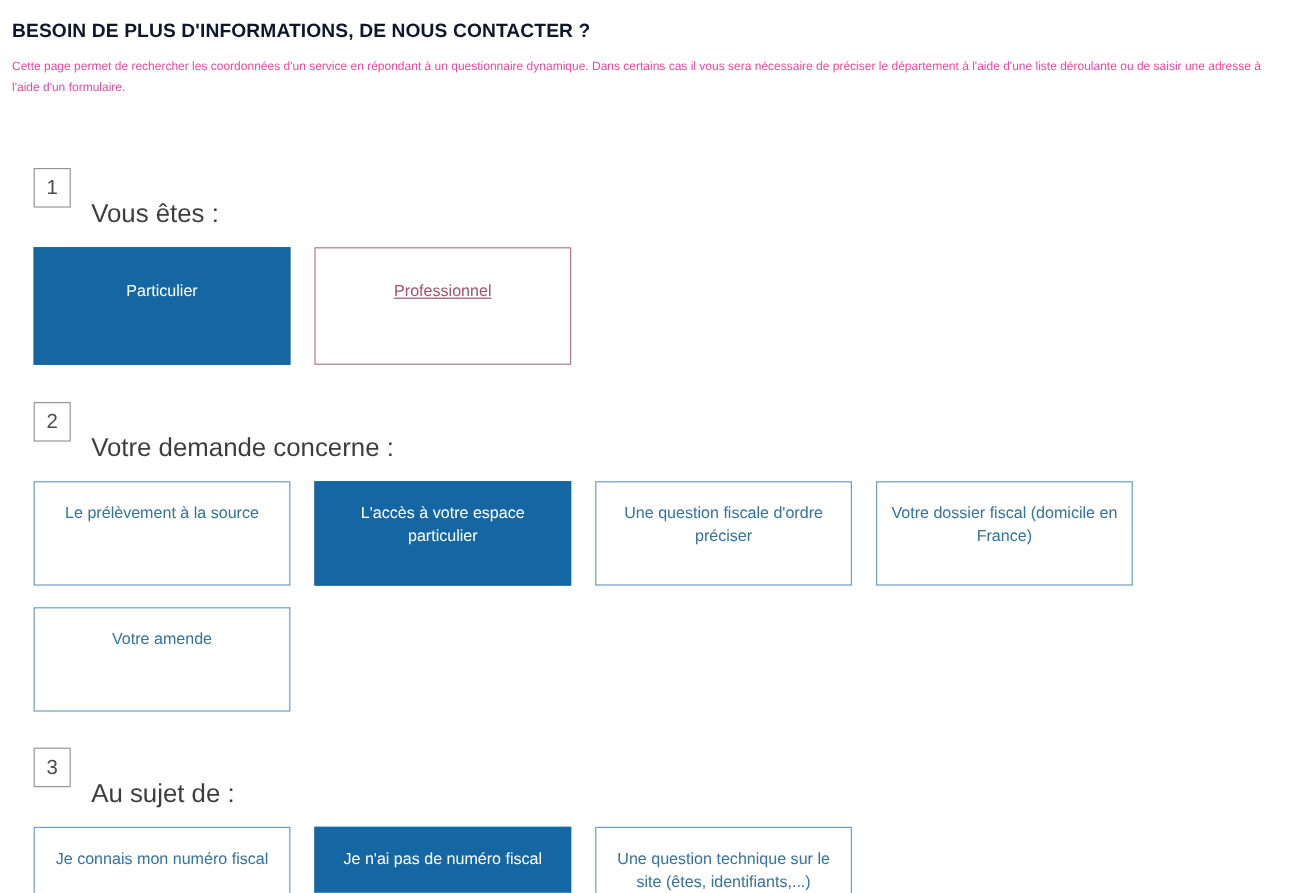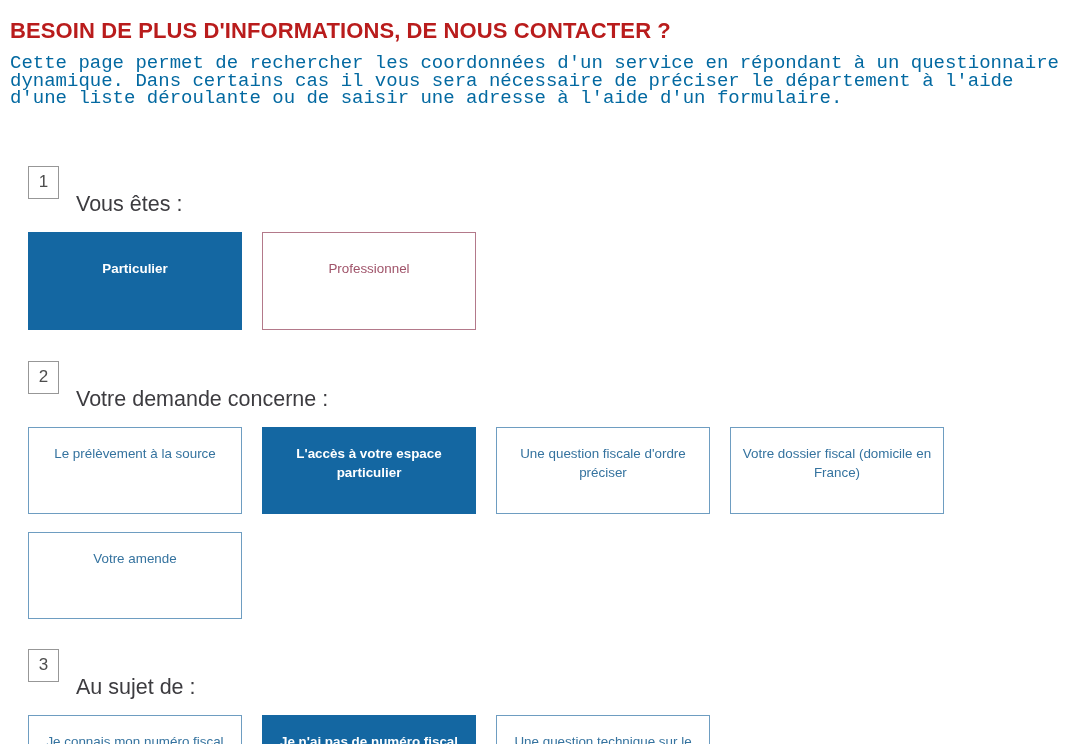--- a/index.html
+++ b/index.html
@@ -12,33 +12,32 @@
     height: 744px;
     font-family: "Liberation Sans", sans-serif;
     color: #3e3e3e;
     overflow: hidden;
   }
   .content {
     padding: 18px 12px 0 10px;
     box-sizing: border-box;
   }
   .page-title {
-    font-size: 22px;
+    font-size: 16px;
     font-weight: bold;
-    color: #b91c1c;
+    color: #0f172a;
     margin: 0 0 11px 0;
     letter-spacing: 0.1px;
   }
   .intro {
-    font-size: 19px;
+    font-size: 10px;
     line-height: 17.5px;
-    color: #0369a1;
+    color: #ec4899;
     max-width: 1058px;
     margin: 0;
-    font-family: Liberation Mono, monospace;
   }
   .step {
     margin-left: 18px;
   }
   .step-header {
     display: flex;
     align-items: center;
     margin: 13px 0 15px 0;
   }
   .step-1 .step-header { margin-top: 40px; }
@@ -83,25 +82,26 @@
     cursor: pointer;
   }
   .step-1 .option {
     height: 98px;
     padding-top: 26px;
   }
   .option.selected {
     background: #1467a2;
     border-color: #1467a2;
     color: #ffffff;
-    font-weight: bold;
+    font-weight: normal;
   }
   .option.pro {
     border-color: #b3798a;
     color: #a0546a;
+    text-decoration: underline;
   }
 </style>
 </head>
 <body>
 
 <div class="content">
 
   <h1 class="page-title">BESOIN DE PLUS D'INFORMATIONS, DE NOUS CONTACTER ?</h1>
   <p class="intro">Cette page permet de rechercher les coordonnées d'un service en répondant à un questionnaire dynamique. Dans certains cas il vous sera nécessaire de préciser le département à l'aide d'une liste déroulante ou de saisir une adresse à l'aide d'un formulaire.</p>
 

